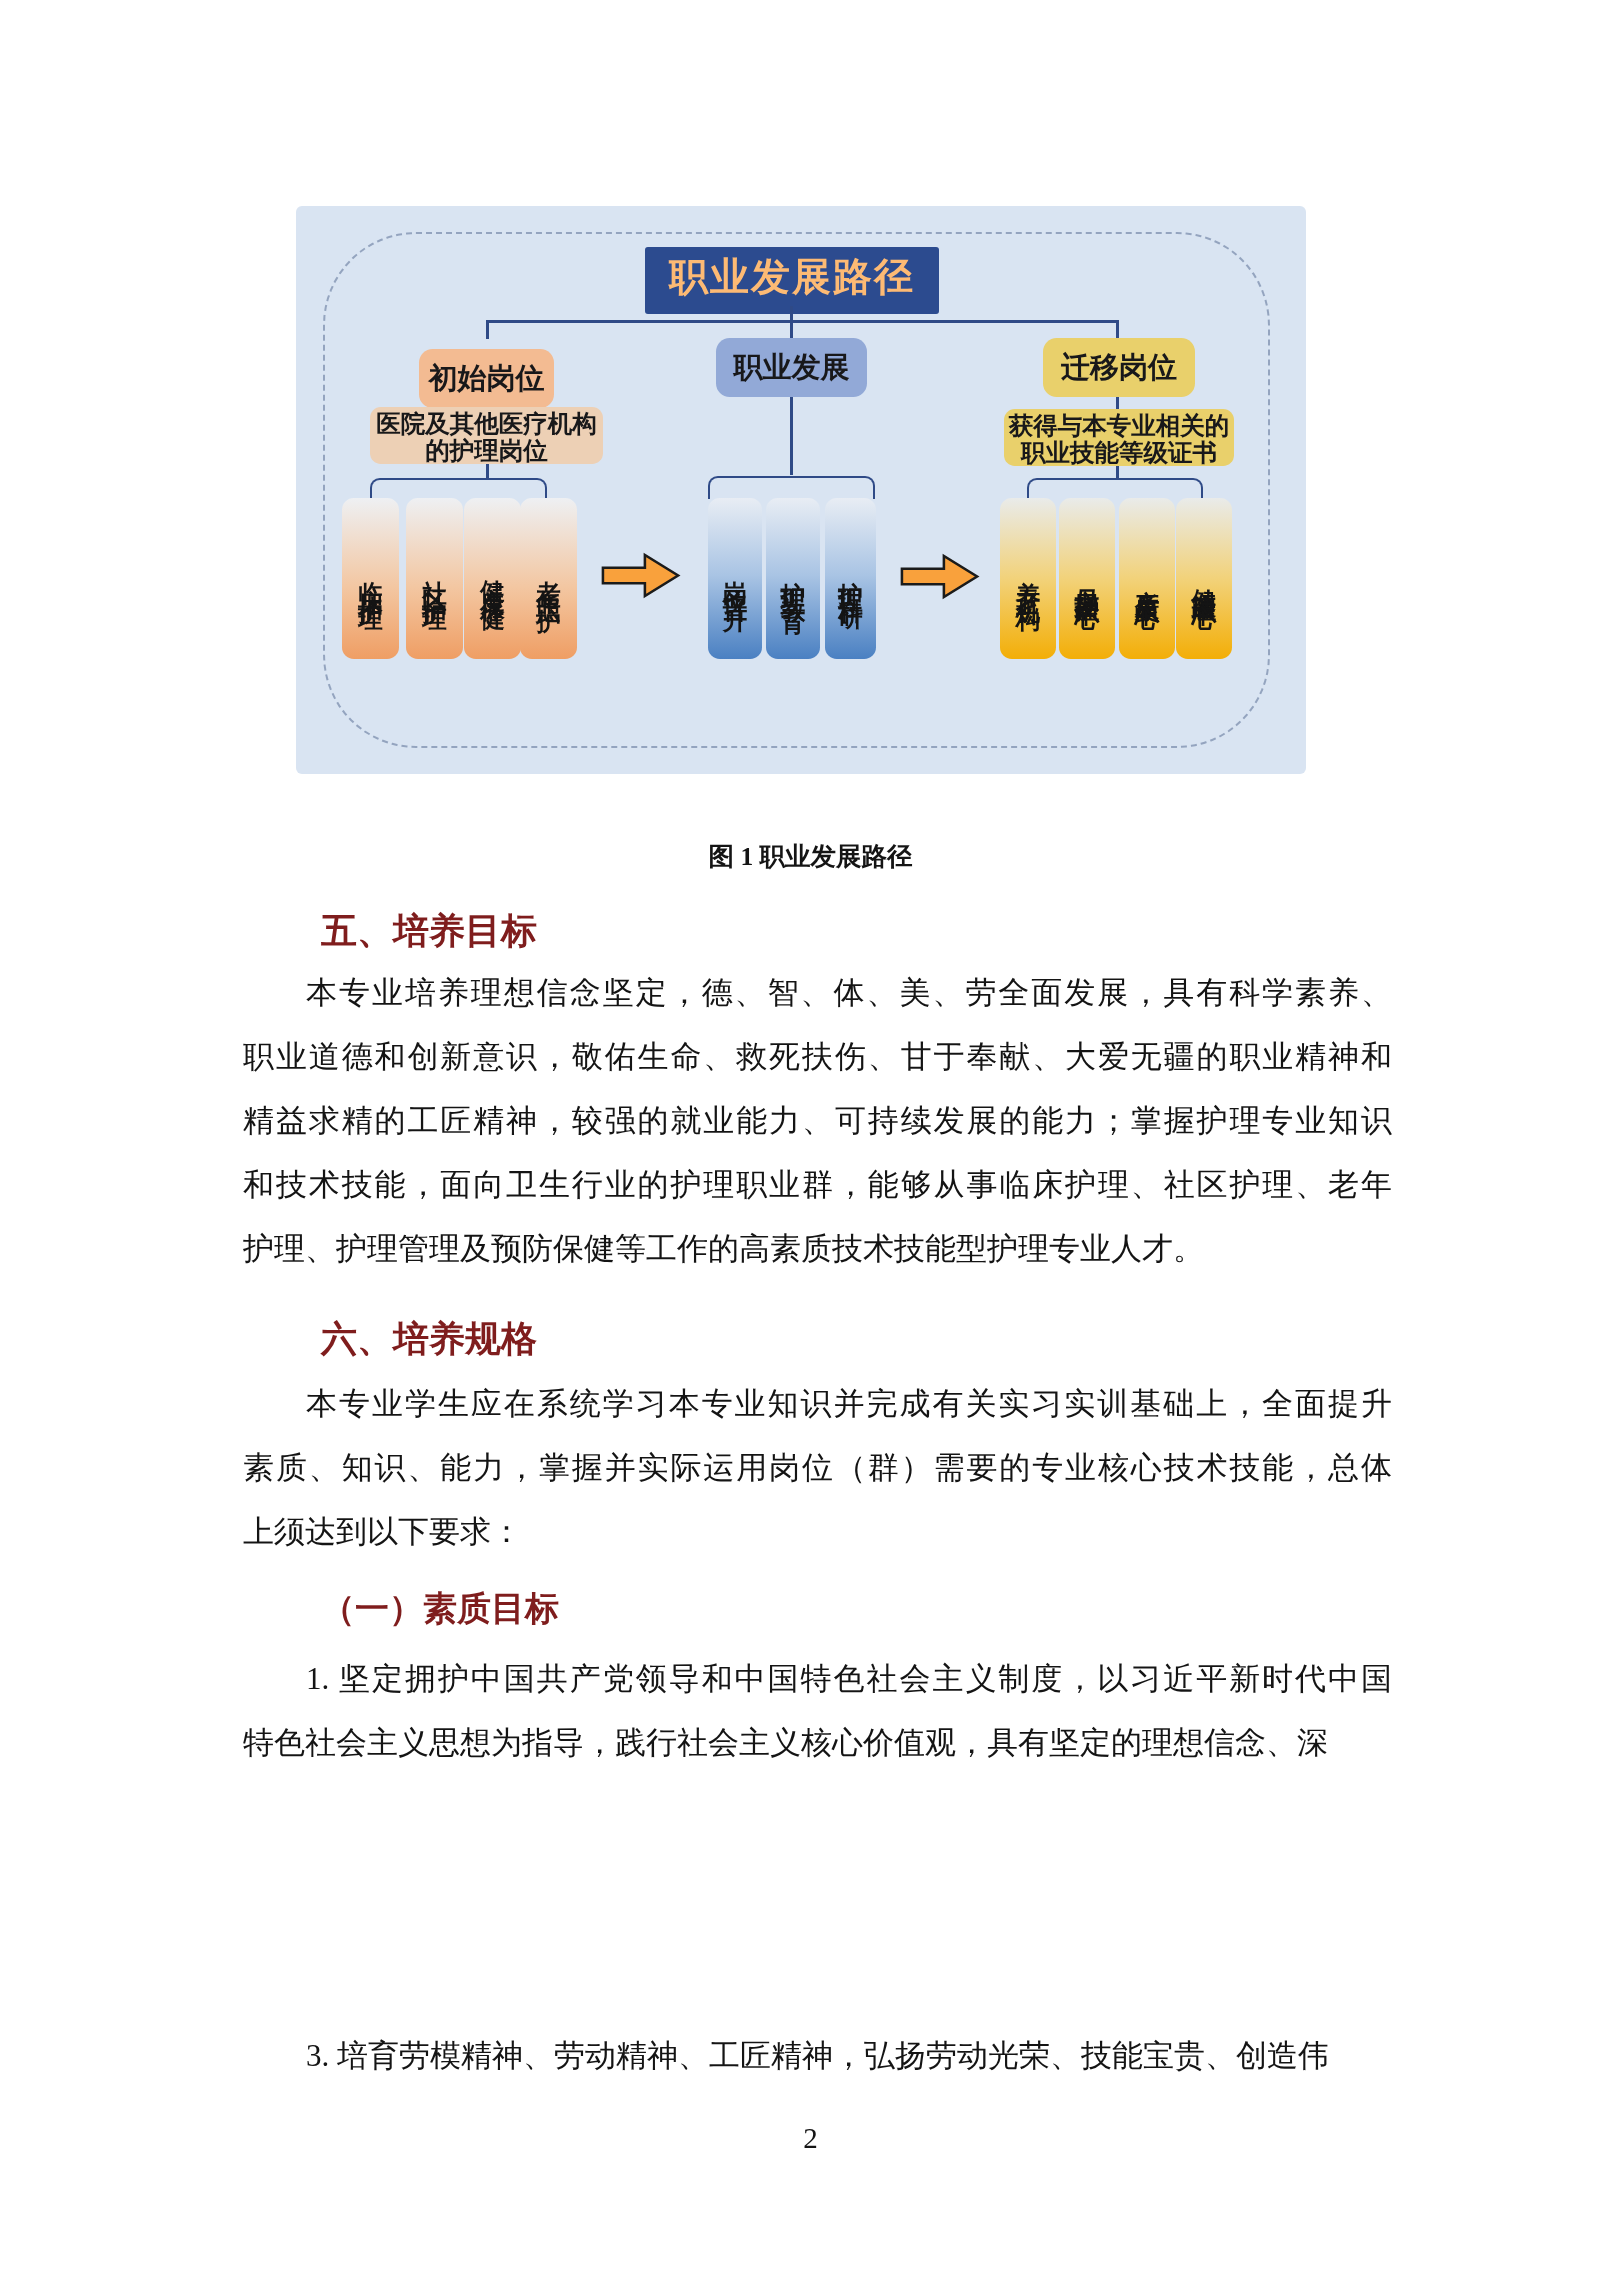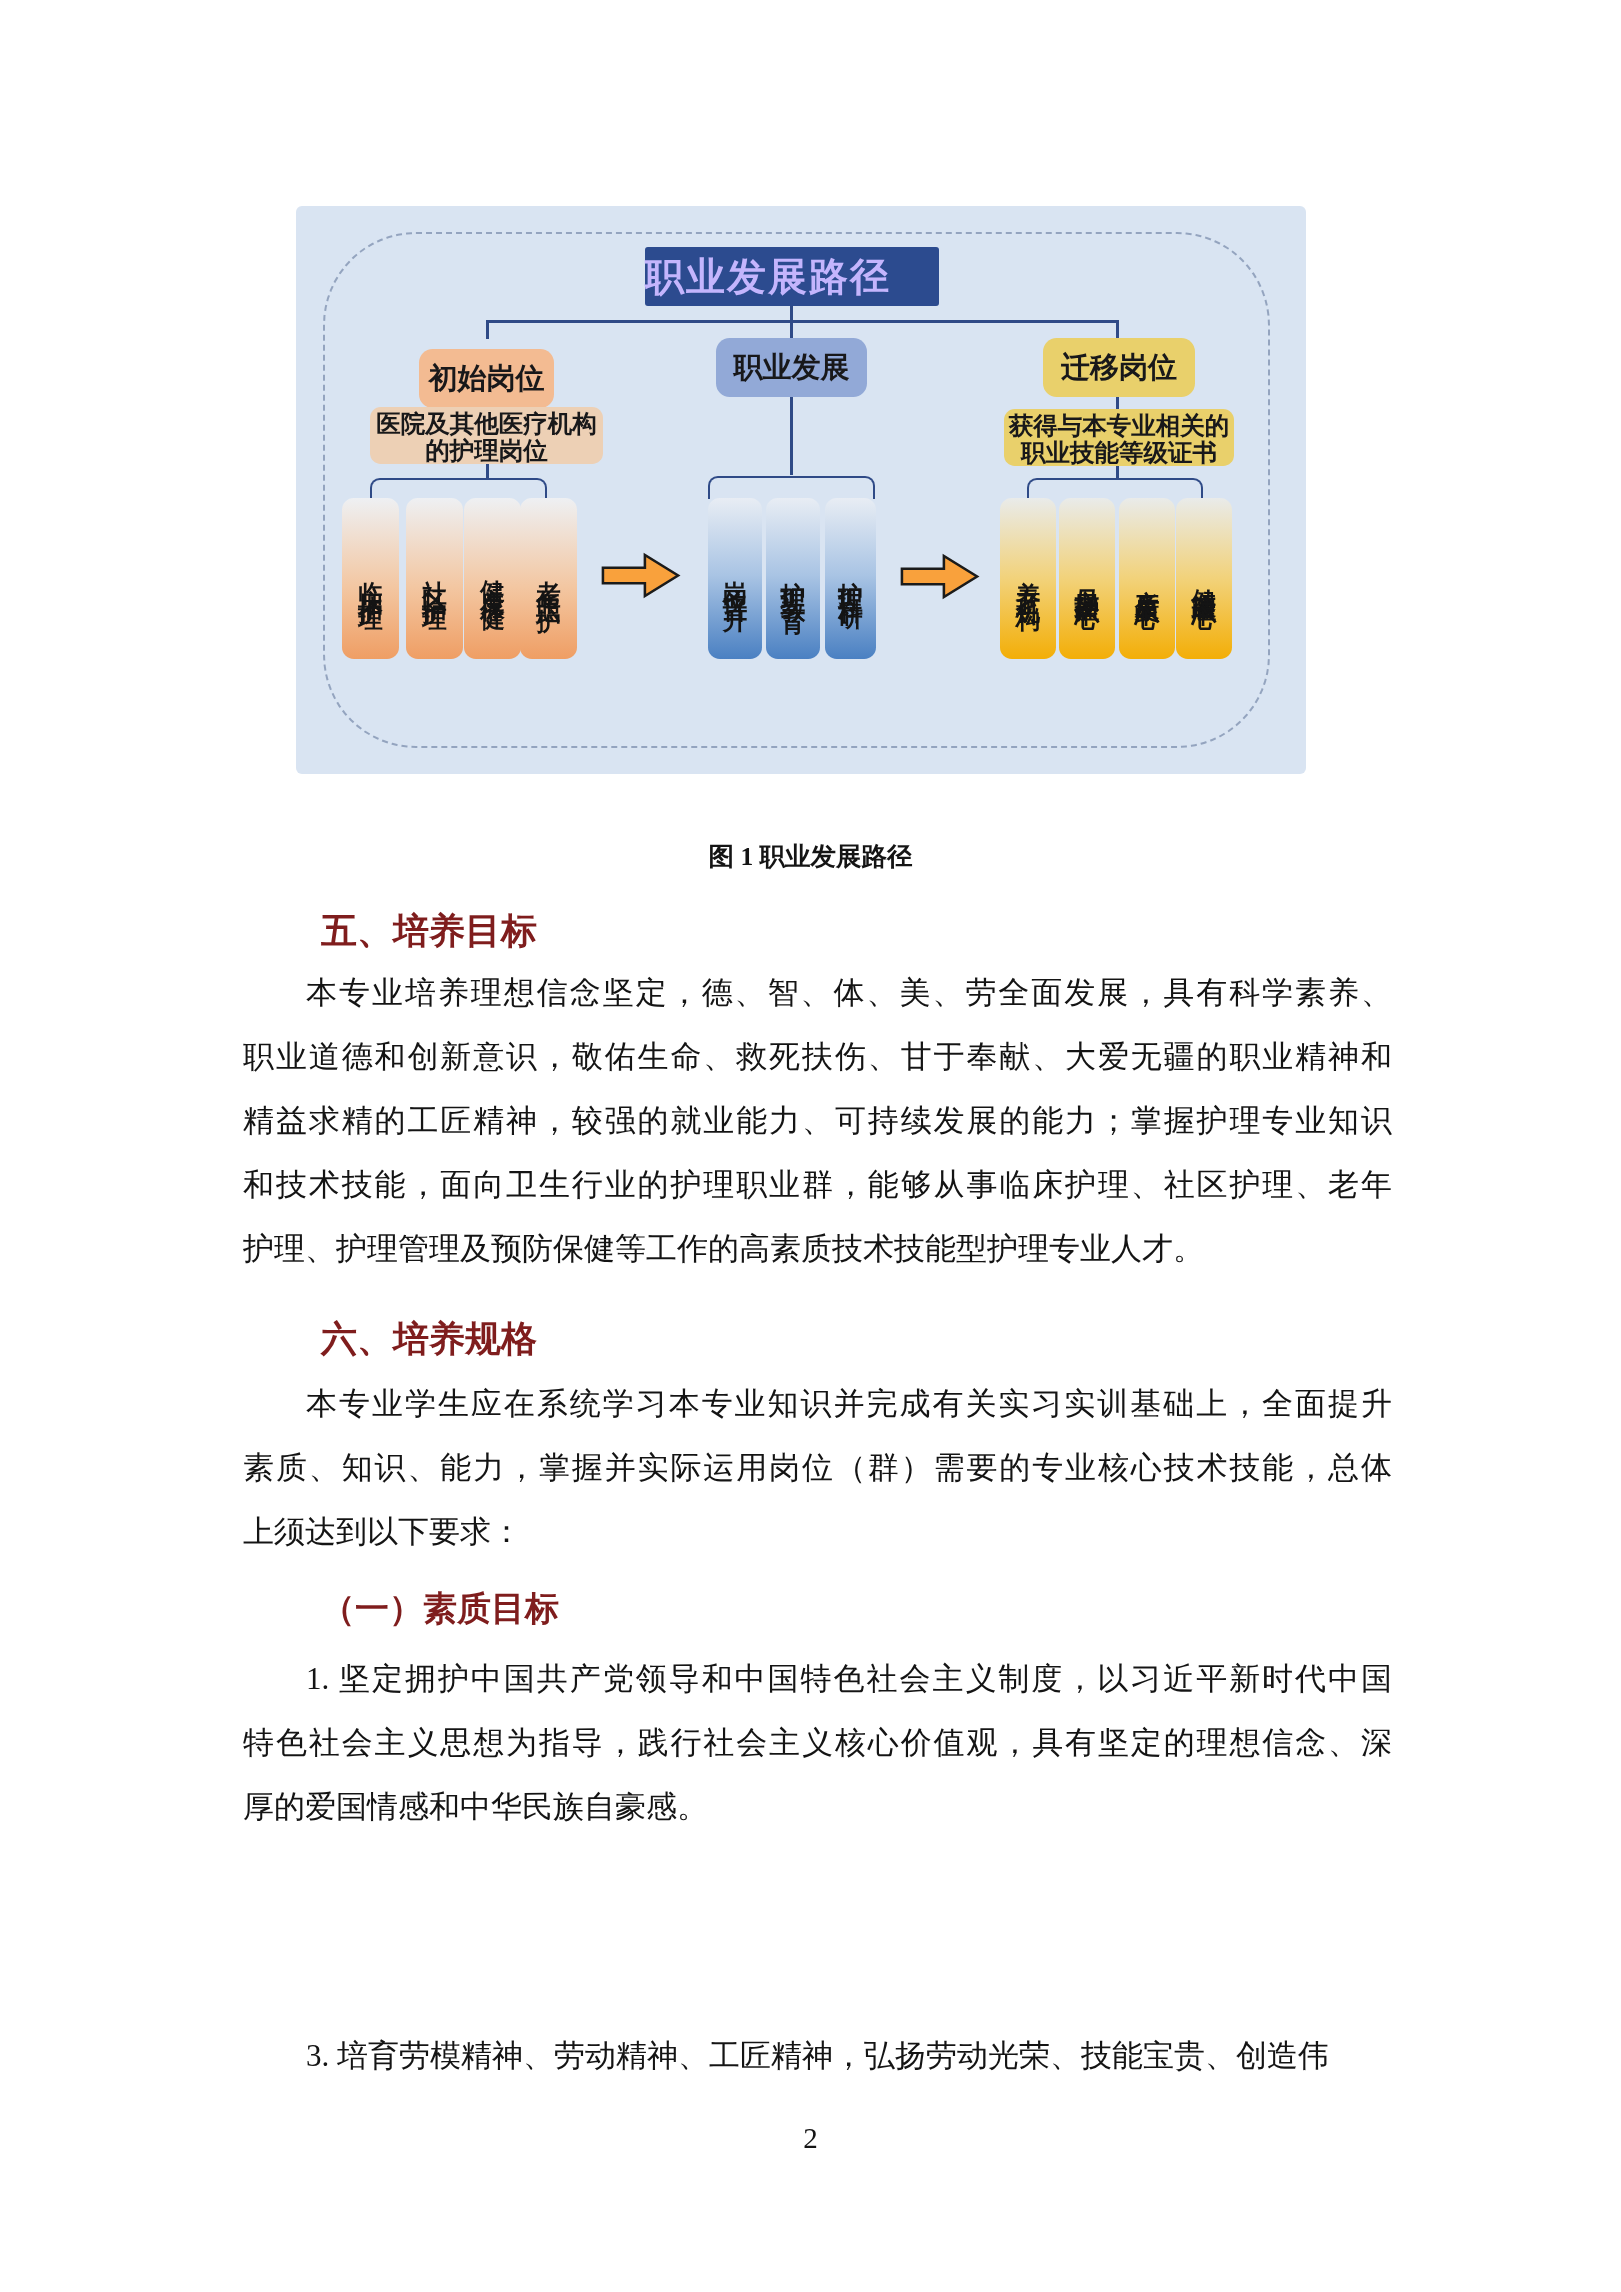--- a/index.html
+++ b/index.html
@@ -4,24 +4,24 @@
 <style>
   html,body{margin:0;padding:0;background:#ffffff;}
   .page{position:relative;width:1621px;height:2293px;background:#ffffff;overflow:hidden;
         font-family:"Liberation Serif", serif;color:#141414;}
 
   
   .panel{position:absolute;left:296px;top:206px;width:1010px;height:568px;
          background:var(--panel,#d9e4f2);border-radius:5.9px;}
   .frame{position:absolute;left:27.4px;top:25.5px;width:943px;height:512px;
          border:2px dashed #7d8fae;border-radius:93px;opacity:.75;}
-  .figtitle{position:absolute;left:349px;top:41px;width:294px;height:59px;
-            background:var(--title_bg,#2c4b8f);color:#c4b5fd;
+  .figtitle{position:absolute;left:349px;top:41px;width:294px;height:67px;
+            background:var(--title_bg,#2c4b8f);color:#fdba74;
             font-family:"Liberation Sans", sans-serif;font-weight:bold;font-size:39px;
-            line-height:59px;letter-spacing:2px;border-radius:2.9px;}
+            line-height:59px;text-align:center;letter-spacing:2px;border-radius:2.9px;}
   .conn{position:absolute;background:var(--connector,#2f4a87);}
   .bracket{position:absolute;border:2.9px solid var(--connector,#2f4a87);border-bottom:none;
            border-radius:9.8px 9.8px 0 0;box-sizing:border-box;}
   .hbox{position:absolute;height:59px;border-radius:13.7px;
         font-family:"Liberation Sans", sans-serif;font-weight:bold;font-size:29px;
         line-height:59px;text-align:center;color:#18181a;}
   .hbox.g1{left:123px;top:143px;width:135px;background:var(--group1,#f3bb92);}
   .hbox.g2{left:420px;top:132px;width:151px;background:var(--group2,#92a9d7);}
   .hbox.g3{left:747px;top:132px;width:152px;background:var(--group3,#e9d06b);}
   .subbox{position:absolute;border-radius:10.8px;font-family:"Liberation Sans", sans-serif;
@@ -147,21 +147,20 @@
   <div class="para" style="top:1372px;">
       <div class="line">本专业学生应在系统学习本专业知识并完成有关实习实训基础上，全面提升</div>
       <div class="line">素质、知识、能力，掌握并实际运用岗位（群）需要的专业核心技术技能，总体</div>
       <div class="line">上须达到以下要求：</div>
     </div>
 
   <div class="h-sec" style="top:1586px;font-size:34px;">（一）素质目标</div>
   <div class="para" style="top:1647px;">
       <div class="line">1. 坚定拥护中国共产党领导和中国特色社会主义制度，以习近平新时代中国</div>
       <div class="line">特色社会主义思想为指导，践行社会主义核心价值观，具有坚定的理想信念、深</div>
-      <div class="line">厚的爱国情感和中华民族自豪感。</div>
     </div>
   <div class="para" style="top:2024px;">
       <div class="line">3. 培育劳模精神、劳动精神、工匠精神，弘扬劳动光荣、技能宝贵、创造伟</div>
     </div>
 
   <div class="pagenum">2</div>
 </div>
 
 
 </body></html>

